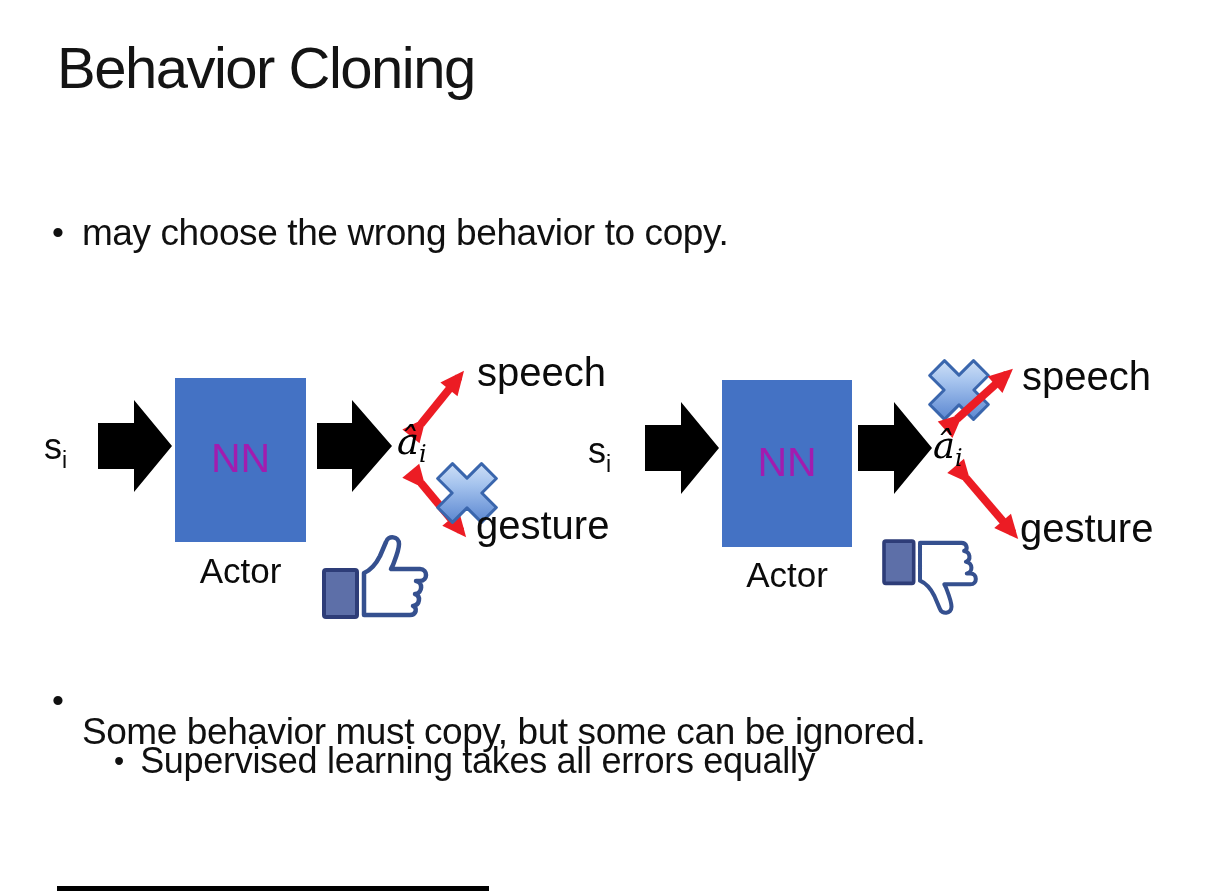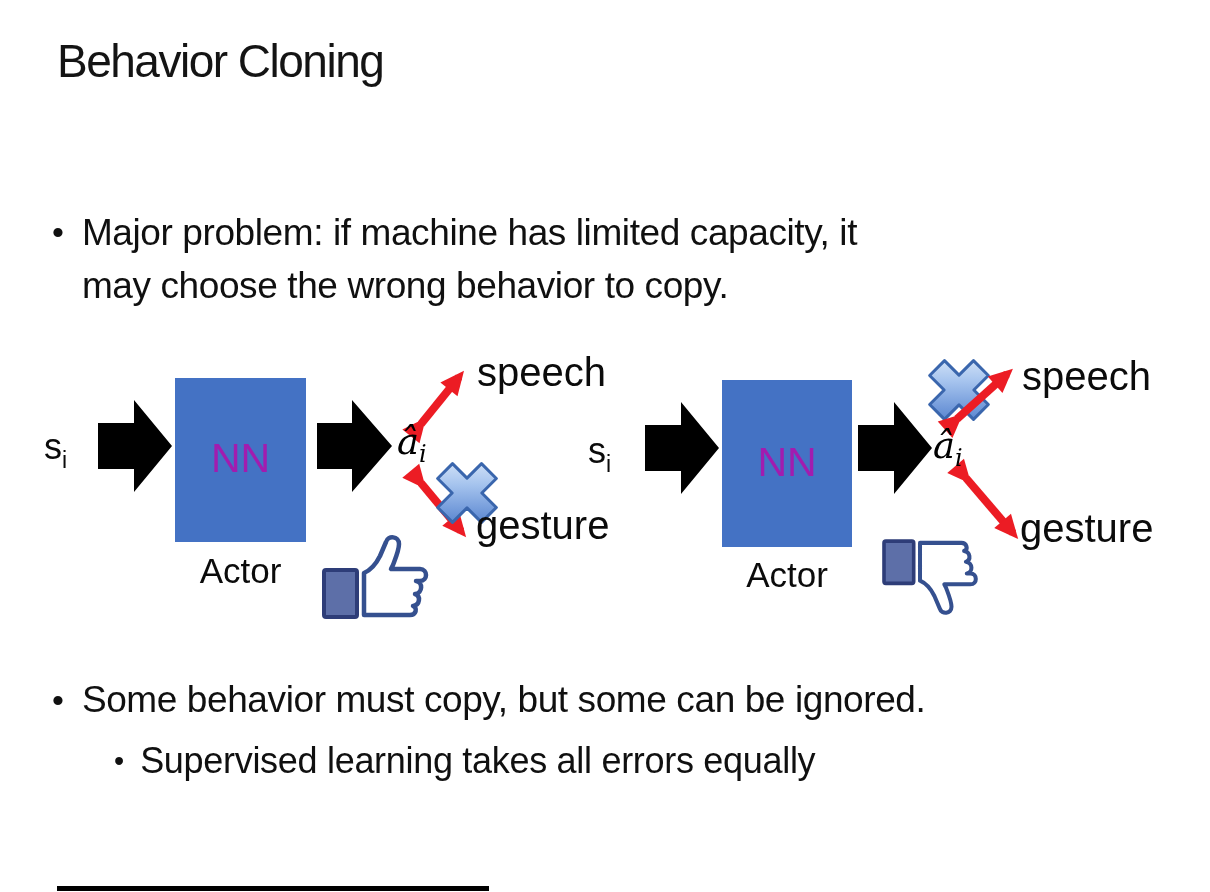--- a/index.html
+++ b/index.html
@@ -2,31 +2,31 @@
 <html><head>
 <meta charset="utf-8">
 <style>
   html,body { margin:0; padding:0; background:#ffffff; }
   .slide {
     position:relative; width:1210px; height:892px; background:#ffffff;
     overflow:hidden; font-family:"Liberation Sans", sans-serif; color:#111;
   }
   .slide-title {
     position:absolute; left:57px; top:36px; margin:0;
-    font-size:46px; font-weight:400; letter-spacing:-1.5px; color:#141414;
+    font-size:58px; font-weight:400; letter-spacing:-1.5px; color:#141414;
     line-height:1.1; white-space:nowrap;
   }
   .bullet-row { position:absolute; display:flex; align-items:flex-start; color:#101010; }
   .bullet-row .dot { flex:none; }
   .b1 { left:52px; top:206px; }
   .b1 .dot { font-size:34px; line-height:53px; margin-right:18px; }
   .b1 .txt { font-size:37px; line-height:53px; letter-spacing:-0.4px; }
   .b2 { left:52px; top:676px; }
   .b2 .dot { font-size:34px; line-height:48px; margin-right:18px; }
-  .b2 .txt { font-size:37px; line-height:48px; letter-spacing:-0.4px; }
+  .b2 .txt { font-size:37px; line-height:48px; letter-spacing:-0.4px;margin-top:32px; }
   .b3 { left:114px; top:739px; }
   .b3 .dot { font-size:29px; line-height:44px; margin-right:16px; }
   .b3 .txt { font-size:36px; line-height:44px; letter-spacing:-0.3px; }
 
   .nn-box { position:absolute; background:#4472c4; }
   .nn-box.left  { left:175px; top:378px; width:131px; height:164px; }
   .nn-box.right { left:722px; top:380px; width:130px; height:167px; }
 
   .lbl { position:absolute; line-height:1; white-space:nowrap; color:#0b0b0b; }
   .lbl sub { line-height:0; }
@@ -62,21 +62,20 @@
 </head>
 <body>
 
 <div class="slide">
 
   <h1 class="slide-title">Behavior Cloning</h1>
 
   <div class="bullet-row b1">
     <span class="dot">•</span>
     <span class="txt">
-      <span style="display:block">Major problem: if machine has limited capacity, it</span>
       <span style="display:block">may choose the wrong behavior to copy.</span>
     </span>
   </div>
 
   <div class="nn-box left"></div>
   <div class="nn-box right"></div>
 
   <svg class="diagram-svg" viewBox="0 0 1210 892">
     <defs>
       <marker id="rah" viewBox="0 0 26 24" markerWidth="26" markerHeight="24" refX="17" refY="12" orient="auto" markerUnits="userSpaceOnUse">

